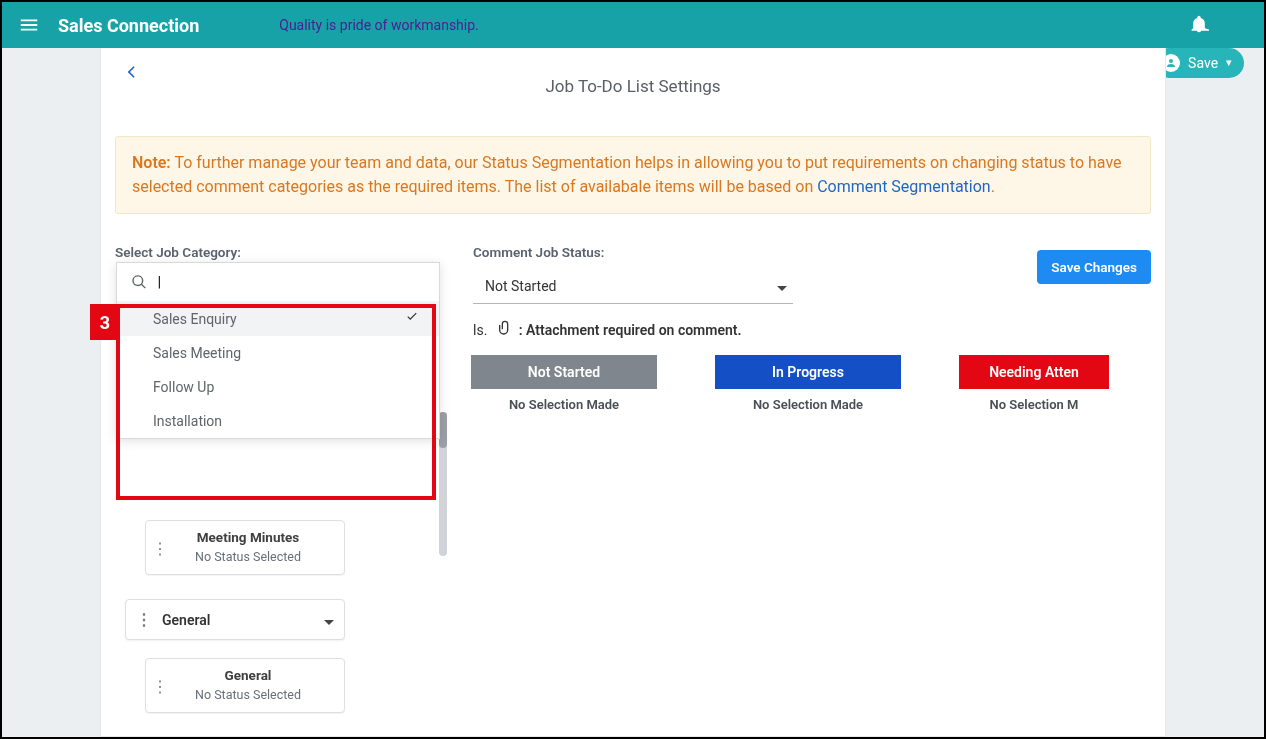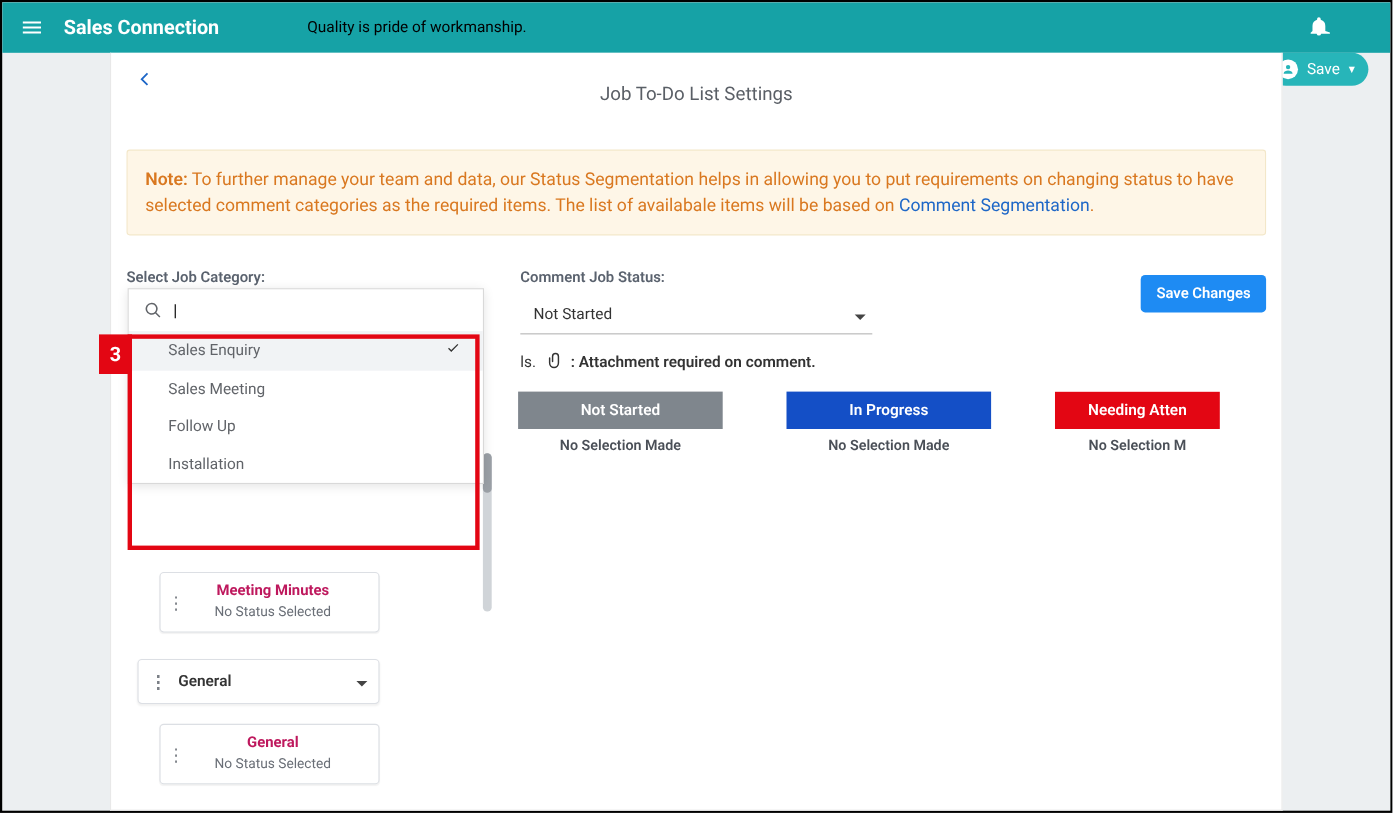--- a/index.html
+++ b/index.html
@@ -5,21 +5,21 @@
   * { box-sizing: border-box; margin: 0; padding: 0; font-family: -apple-system, BlinkMacSystemFont, "Segoe UI", Roboto, Helvetica, Arial, sans-serif; }
   html, body { height: 100%; }
   body { background: #fff; }
   .frame { border: 2px solid #000; width: 1266px; height: 739px; position: relative; overflow: hidden; background: #eceff1; }
 
   
   .topbar { height: 46px; background: #16a2a6; display: flex; align-items: center; padding: 0 12px; color: #fff; }
   .hamburger-btn { width: 30px; height: 30px; display:flex; align-items:center; justify-content:center; cursor:pointer; }
   .hamburger-btn svg { fill:#fff; }
   .app-title { font-weight: 700; font-size: 18px; margin-left: 14px; }
-  .tagline { font-size: 14px; margin-left: 80px; color: #000000; }
+  .tagline { font-size: 14px; margin-left: 80px; color: #4c1d95; }
   .topbar-right { margin-left:auto; display:flex; align-items:center; gap:14px;flex-direction:column; }
   .pill-btn { background:#27b5b9; color:#fff; font-size:13px; padding:6px 14px; border-radius:999px; cursor:pointer; border:none; }
   .bell { width:20px; height:20px; }
   .bell svg { fill:#fff; }
   .user-pill { background:#27b5b9; color:#fff; padding:6px 12px 6px 8px; border-radius:999px; display:flex; align-items:center; gap:8px; cursor:pointer; font-size:14px; }
   .avatar-circle { width:18px; height:18px; border-radius:50%; background:#fff; display:inline-flex; align-items:center; justify-content:center; }
   .avatar-circle svg { width:12px; height:12px; fill:#27b5b9; }
   .chev { font-size:11px; }
 
   
@@ -55,21 +55,21 @@
   .hdr-blue { background:#144fc6; }
   .hdr-red  { background:#e30613; }
   .no-sel { text-align:center; font-size:13px; font-weight:600; color:#4a4f57; padding:8px 0; }
 
   
   .acc-card { background:#fff; border:1px solid #dcdfe4; border-radius:4px; margin:10px 0 0 0; width:220px; box-shadow:0 1px 2px rgba(0,0,0,.06); }
   .acc-head { display:flex; align-items:center; padding:10px 10px; font-size:14px; font-weight:600; color:#333; cursor:pointer; gap:10px; }
   .dots-ic { color:#7a7f86; font-size:16px; }
   .acc-inner { margin:4px 0 10px 20px; width:200px; background:#fff; border:1px solid #dcdfe4; border-radius:4px; padding:8px 10px 10px 16px; box-shadow:0 1px 1px rgba(0,0,0,.05); position:relative; }
   .acc-inner .dots-ic { position:absolute; left:6px; top:18px; }
-  .inner-title { font-size:13.5px; font-weight:700; color:#be185d; text-align:center; }
+  .inner-title { font-size:13.5px; font-weight:700; color:#404040; text-align:center; }
   .inner-sub { font-size:12.5px; color:#6a6f77; text-align:center; margin-top:4px; }
 
   
   .cat-combo { position:absolute; left:14px; top:260px; width:324px; background:#fff; border:1px solid #d9d9d9; box-shadow:0 2px 10px rgba(0,0,0,.12); z-index:30; }
   .search-row { display:flex; align-items:center; padding:10px 14px; gap:10px; }
   .search-row svg { width:18px; height:18px; fill:#616469; }
   .search-row input { border:none; outline:none; font-size:15px; width:100%; }
   .opt-list { max-height:200px; overflow:auto; }
   .opt { display:flex; align-items:center; justify-content:space-between; padding:9px 20px 9px 36px; font-size:14px; color:#616469; cursor:pointer; }
   .opt.selected { background:#f1f3f5; }

